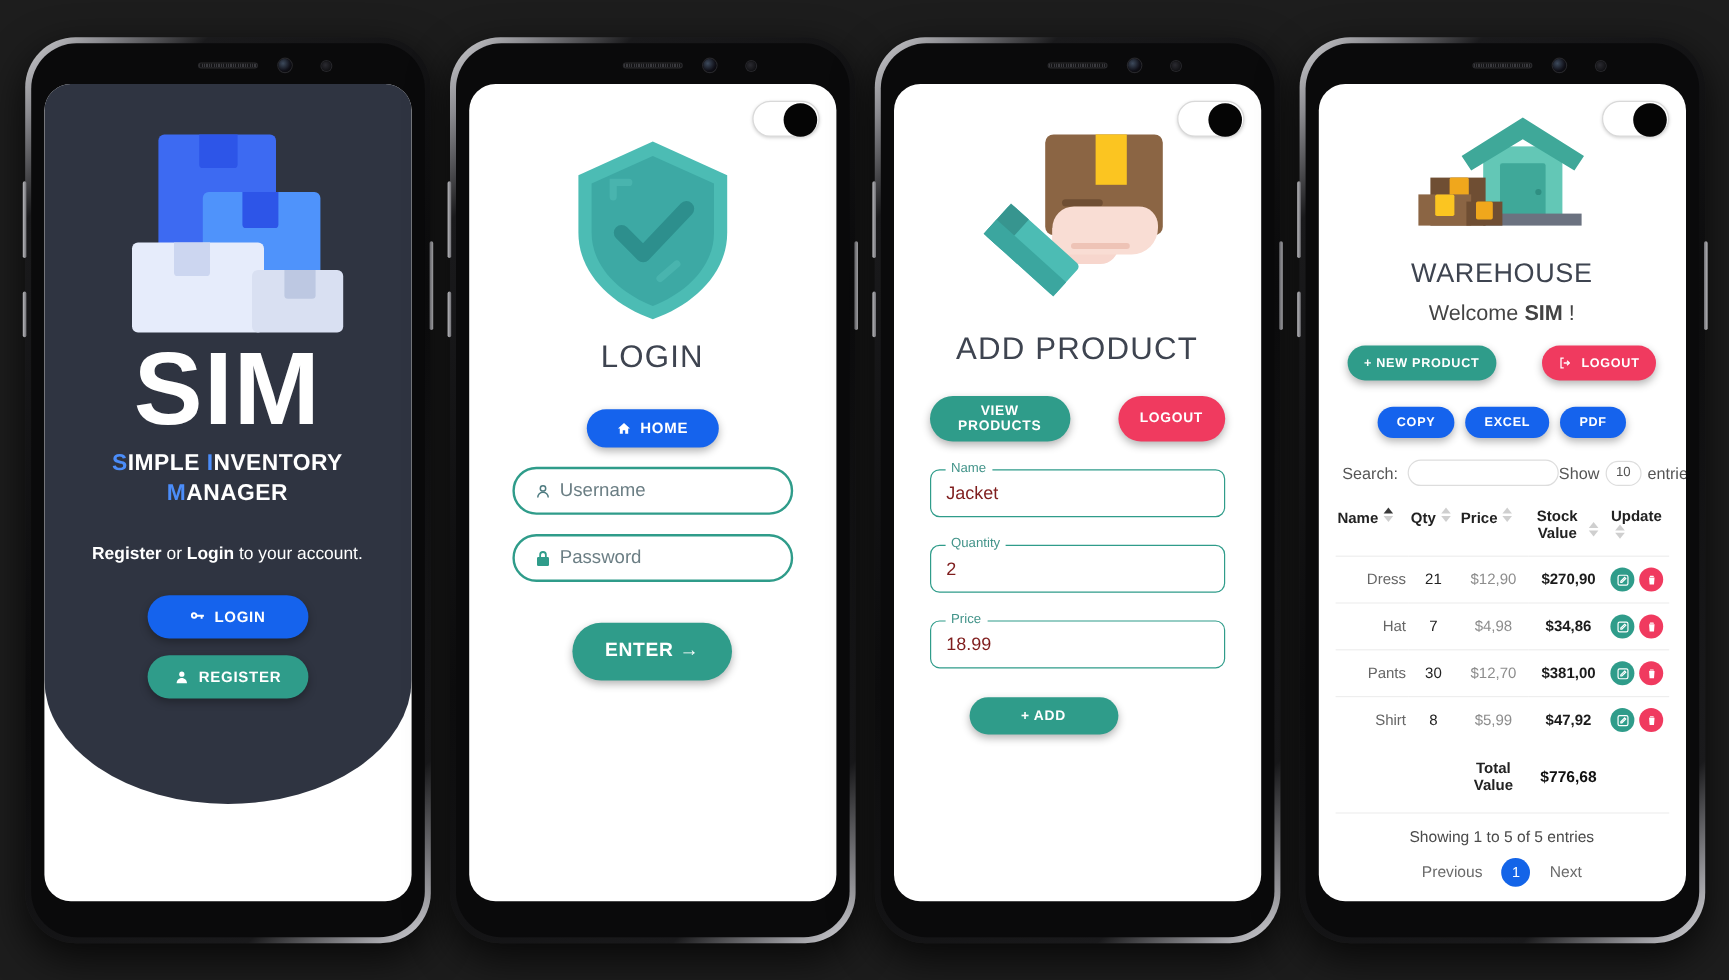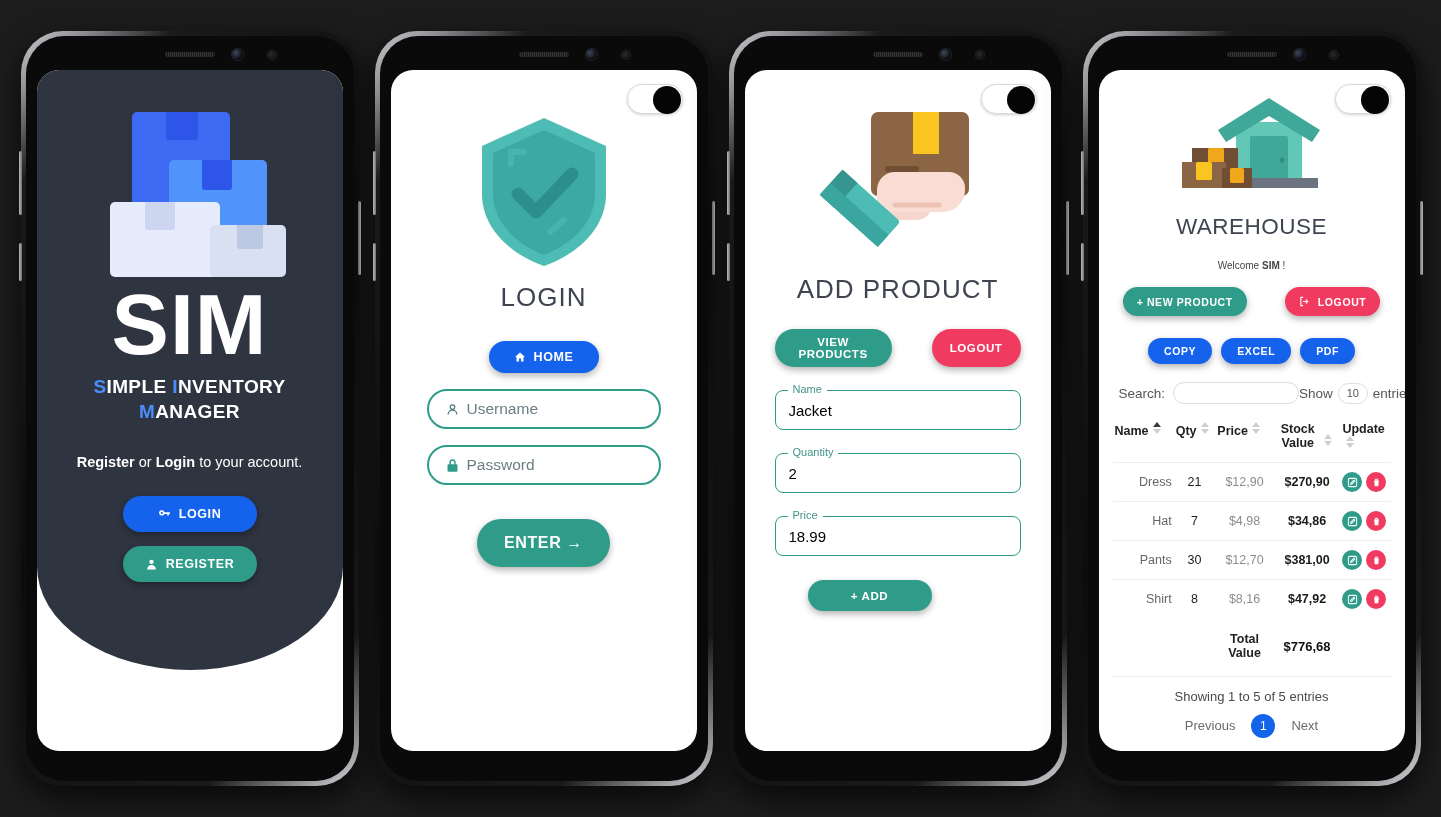--- a/index.html
+++ b/index.html
@@ -151,29 +151,29 @@
     position: relative; margin-top: 23px; height: 40px;
     border: 1.6px solid #2f9c8a; border-radius: 8px;
     display: flex; align-items: center; padding: 0 13px;
     text-align: left;
   }
   .of-label {
     position: absolute; top: -8px; left: 12px;
     background: #fff; padding: 0 5px;
     font-size: 11px; color: #43948a;
   }
-  .of-value { font-size: 15px; color: #000000; }
+  .of-value { font-size: 15px; color: #7f1d1d; }
   .add-btn {
     margin-top: 24px; margin-right: 56px; width: 124px; height: 31px; font-size: 11.5px;
   }
 
   
   .p4-body { padding: 26px 14px 0; text-align:center; }
   .wh-title { font-size: 22.5px; color: #3e4450; letter-spacing: .5px; margin-top: 4px; }
-  .wh-welcome { font-size: 10px; color: #444; margin-top: 20px; }
+  .wh-welcome { font-size: 18px; color: #444; margin-top: 10px; }
   .wh-welcome b { font-weight: 700; }
   .wh-btnrow { display:flex; justify-content:center; gap: 10px; margin-top: 16px; }
   .wh-btnrow .pill { height: 29px; font-size: 10.5px; padding: 0 14px; }
   .exp-row { display:flex; justify-content:center; gap: 9px; margin-top: 22px; }
   .exp-row .pill { height: 26px; font-size: 10.5px; padding: 0 16px; border-radius: 15px; }
   .dt-top {
     display:flex; align-items:center; justify-content:space-between;
     margin-top: 18px; padding: 0 6px; font-size: 13.5px; color:#555;
   }
   .dt-search {
@@ -494,21 +494,21 @@
                         <svg width="11" height="11" viewBox="0 0 24 24" fill="#fff">
                           <path d="M7 7h10l-1 13H8zM9 4h6l1 2H8z"></path>
                         </svg>
                       </button>
                     </div>
                   </td>
                 </tr>
                 <tr>
                   <td class="name">Shirt</td>
                   <td class="qty">8</td>
-                  <td class="price">$8,16</td>
+                  <td class="price">$5,99</td>
                   <td class="sv">$47,92</td>
                   <td>
                     <div class="act">
                       <button class="ic-btn ic-edit">
                         <svg width="11" height="11" viewBox="0 0 24 24" fill="none" stroke="#fff" stroke-width="2.2">
                           <rect x="3" y="3" width="18" height="18" rx="3"></rect>
                           <path d="M15 7l2 2-7 7H8v-2z"></path>
                         </svg>
                       </button>
                       <button class="ic-btn ic-del">

